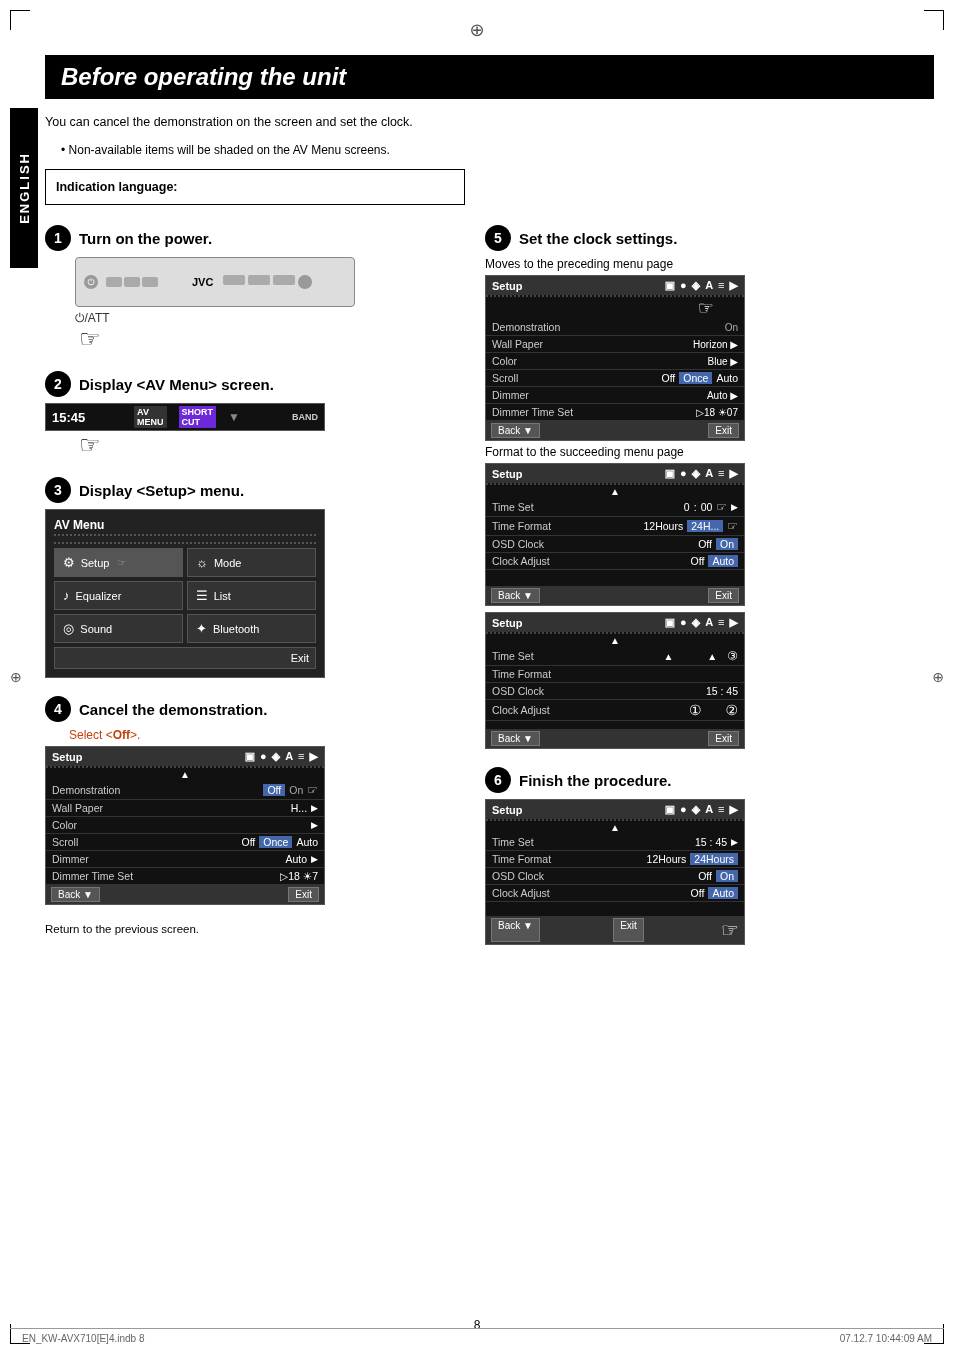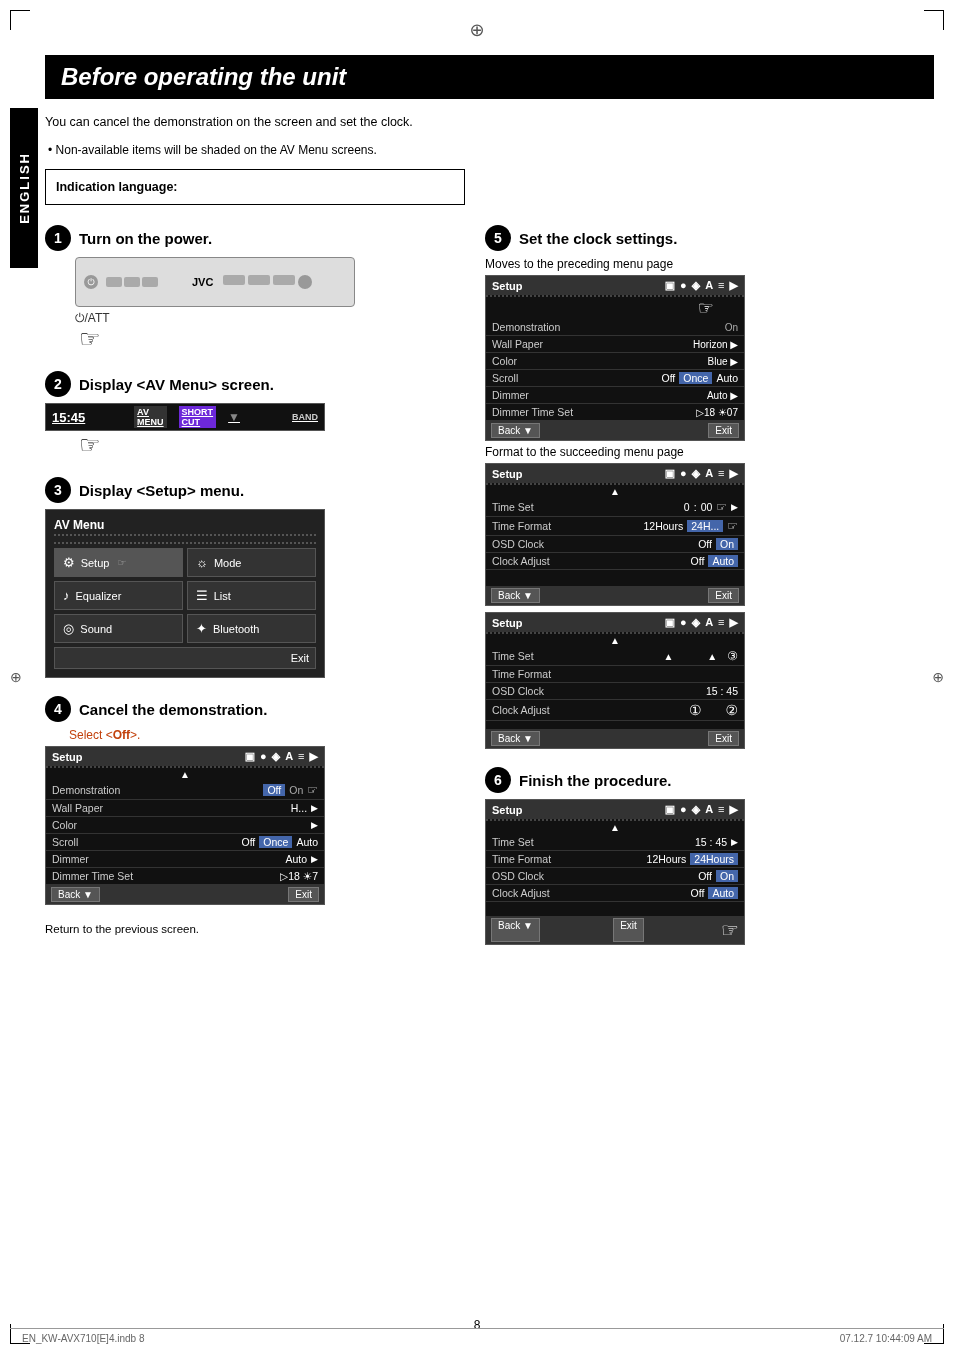--- a/index.html
+++ b/index.html
@@ -86,21 +86,21 @@
     
     .intro-text {
       font-size: 12.5px;
       line-height: 1.5;
       margin-bottom: 10px;
       max-width: 420px;
     }
     .bullet-item {
       font-size: 12px;
       line-height: 1.4;
-      margin-left: 3px;
+      margin-left: 16px;
       max-width: 420px;
     }
     .bullet-item::before { content: '• '; }
 
     
     .indication-box {
       border: 1px solid #000;
       padding: 8px 10px;
       margin-top: 10px;
       margin-bottom: 20px;
@@ -188,21 +188,20 @@
       width: 280px;
     }
     .menu-screen .time-display {
       background: #111;
       padding: 2px 6px;
       font-size: 13px;
       font-weight: bold;
       display: flex;
       justify-content: space-between;
       align-items: center;
-      text-decoration: underline;
     }
 
     
     .av-menu {
       background: #222;
       border: 1px solid #555;
       width: 280px;
       padding: 8px;
     }
     .av-menu-title {

